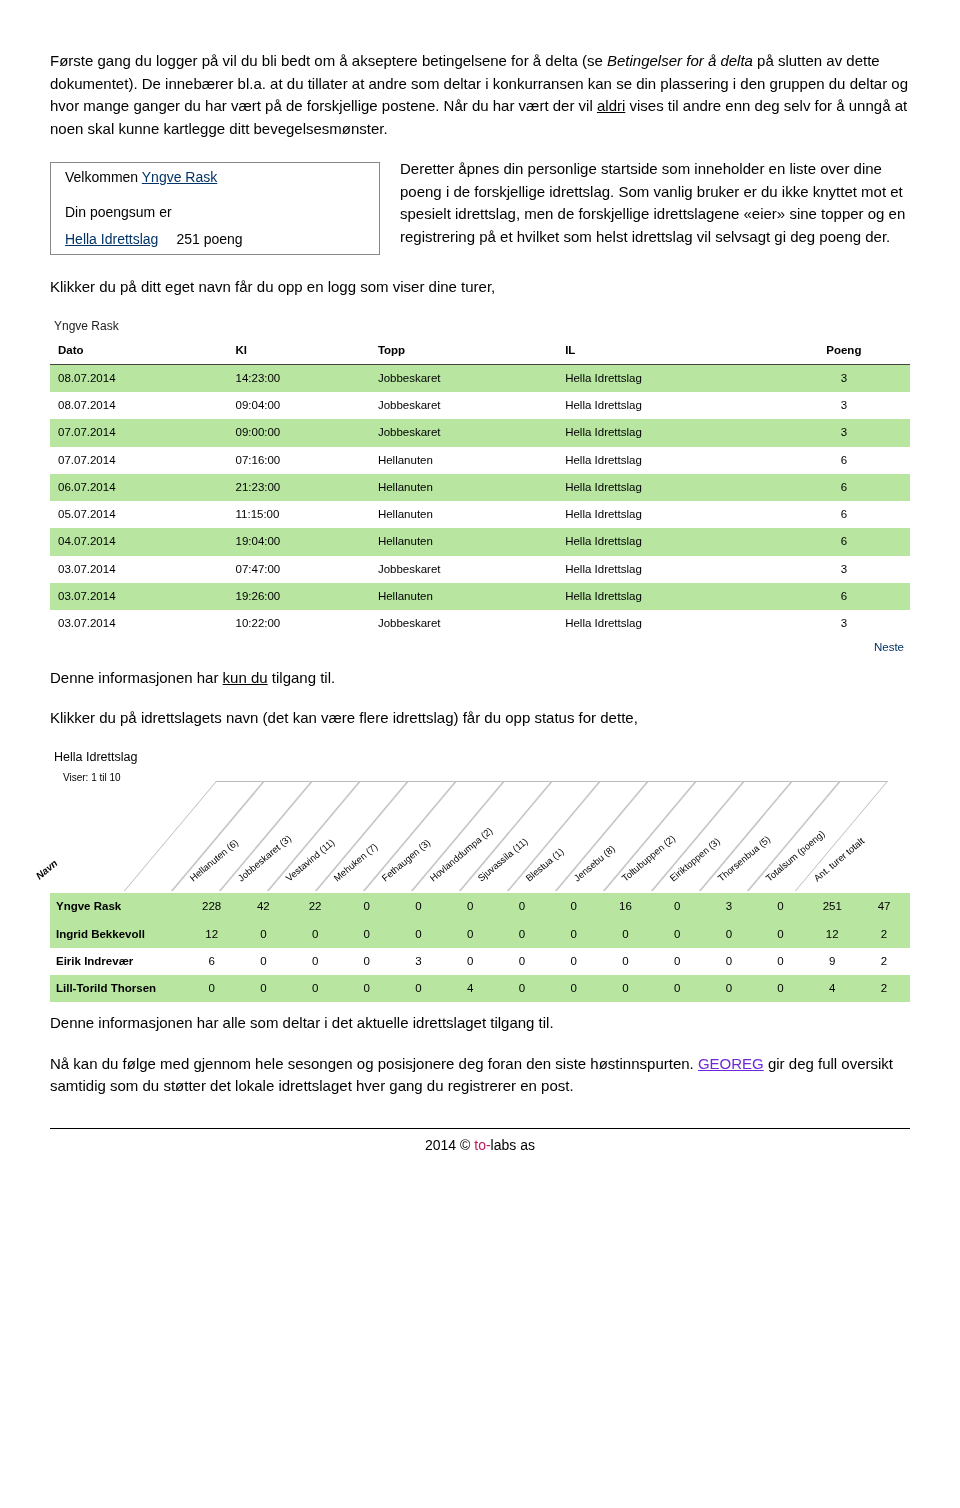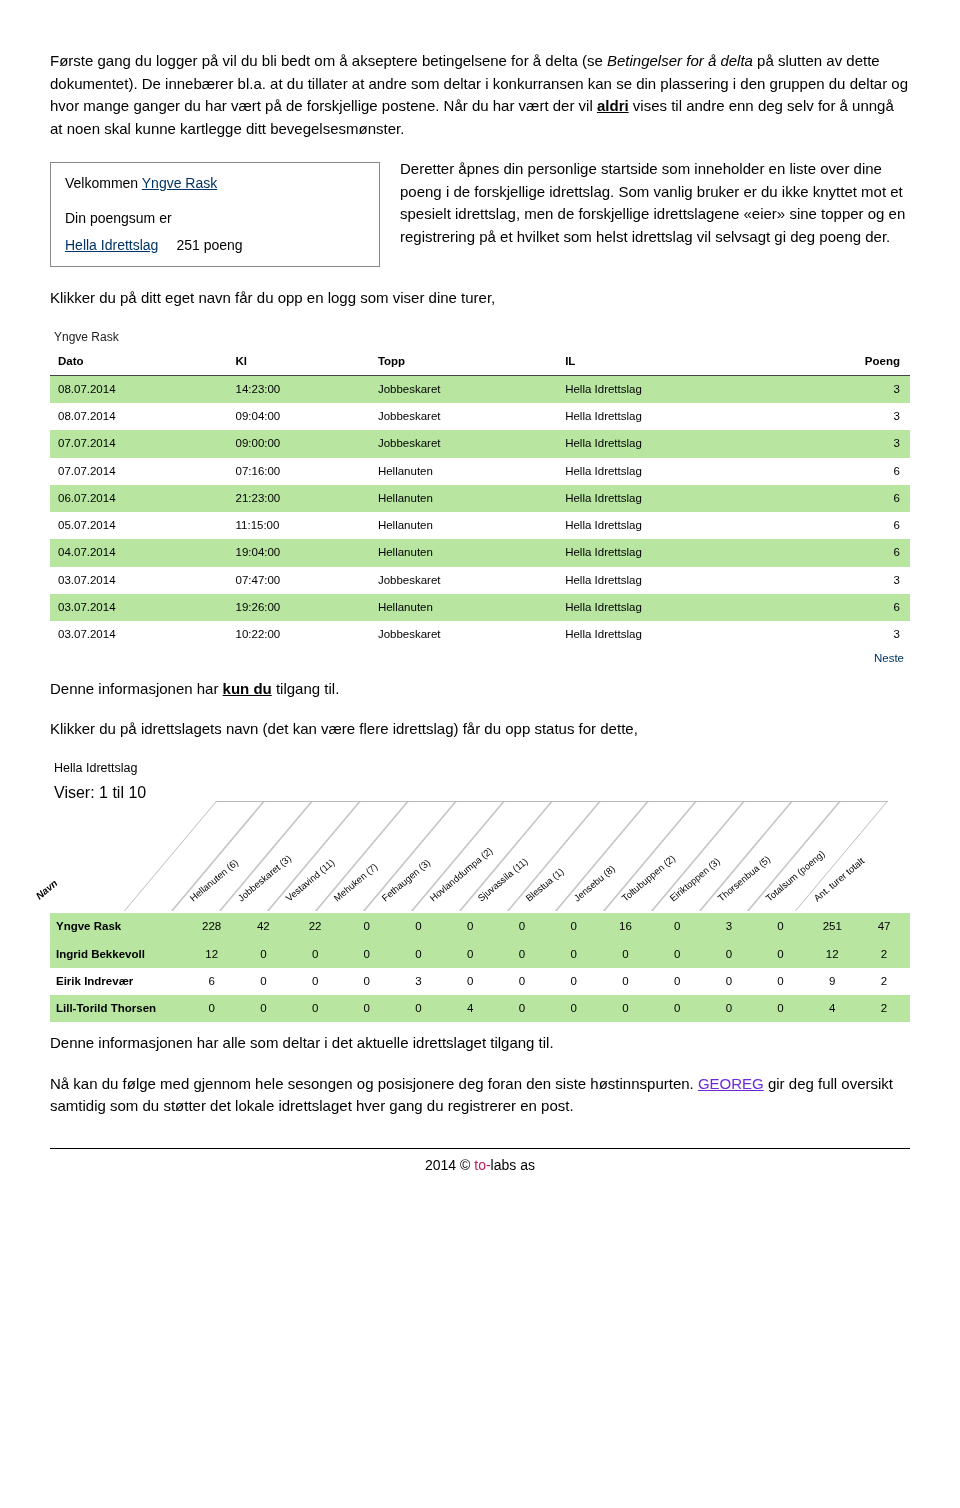--- a/index.html
+++ b/index.html
@@ -6,25 +6,25 @@
     font-family: Arial, Helvetica, sans-serif;
     margin: 0;
     padding: 40px 50px;
     font-size: 15px;
     line-height: 1.5;
     color: #000;
     width: 960px;
     box-sizing: border-box;
   }
   p { margin: 10px 0 18px 0; }
-  .u { text-decoration: underline; font-weight: bold; }
+  .u { text-decoration: underline; }
   .redlink { color: #6d28d9; text-decoration: underline; }
   .inset-box {
     border: 1px solid #888;
-    padding: 10px 14px;
+    padding: 4px 14px;
     width: 300px;
     float: left;
     margin: 4px 20px 10px 0;
     font-family: Verdana, Arial, sans-serif;
     font-size: 14px;
   }
   .inset-box .welcome-line { margin-bottom: 14px; }
   .inset-box .link { color: #003366; text-decoration: underline; }
   .inset-box .score-row { display:flex; gap:18px; margin-top:6px;}
   .clear { clear: both; }
@@ -34,21 +34,21 @@
     width: 100%;
     font-family: Verdana, Arial, sans-serif;
     font-size: 11.5px;
     margin-top: 2px;
   }
   table.logtable th, table.logtable td { padding: 5px 6px; text-align: left; }
   table.logtable th { font-weight: bold; border-bottom: 1px solid #444; background:#fff;}
   table.logtable tr.alt td { background: #b8e6a1; }
   table.logtable tr.plain td { background: #fff; }
   table.logtable td:first-child, table.logtable th:first-child { padding-left: 8px; margin-left: 20px; }
-  table.logtable td:last-child, table.logtable th:last-child { text-align:right; padding-right:10px;}
+  table.logtable td:last-child, table.logtable th:last-child { text-align:center; padding-right:10px;}
   .nextlink { text-align:right; font-size:11.5px; margin-top:2px; margin-right:6px;}
   .nextlink span { color:#003366; }
   
   .statwrap { position: relative; margin-top: 6px; }
   .skew-header {
     position: relative;
     height: 100px;
     margin-left: 100px;
     overflow: visible;
   }
@@ -81,21 +81,21 @@
     font-weight:bold;
     font-style:italic;
     transform: rotate(-40deg);
     transform-origin: left bottom;
   }
   table.stattable th, table.stattable td { padding: 5px 0; text-align:center; width:48px;}
   table.stattable td.name, table.stattable th.name { text-align:left; padding-left:6px; width:120px; font-weight:bold;}
   table.stattable tr.g td { background:#b8e6a1;}
   table.stattable tr.w td { background:#fff;}
   table.stattable td.name { font-weight:bold; }
-  .viser { font-size:16px; margin:4px 0 2px 4px;}
+  .viser { font-size:10px; margin:4px 0 2px 13px;}
   .bottom-hr { border:none; border-top:1px solid #000; margin:30px 0 6px 0;}
   .footer { text-align:center; font-size:14px;}
   .footer .to { color:#be185d;}
   .smalltop { font-size:12.5px; margin:6px 0 0 4px;}
 </style>
 </head>
 <body>
 
 <p>
   <span>Første gang du logger på vil du bli bedt om å akseptere betingelsene for å delta (se </span><i>Betingelser for å delta</i><span> på slutten av dette dokumentet). De innebærer bl.a. at du tillater at andre som deltar i konkurransen kan se din plassering i den gruppen du deltar og hvor mange ganger du har vært på de forskjellige postene. Når du har vært der vil </span><span class="u">aldri</span><span> vises til andre enn deg selv for å unngå at noen skal kunne kartlegge ditt bevegelsesmønster.</span>

